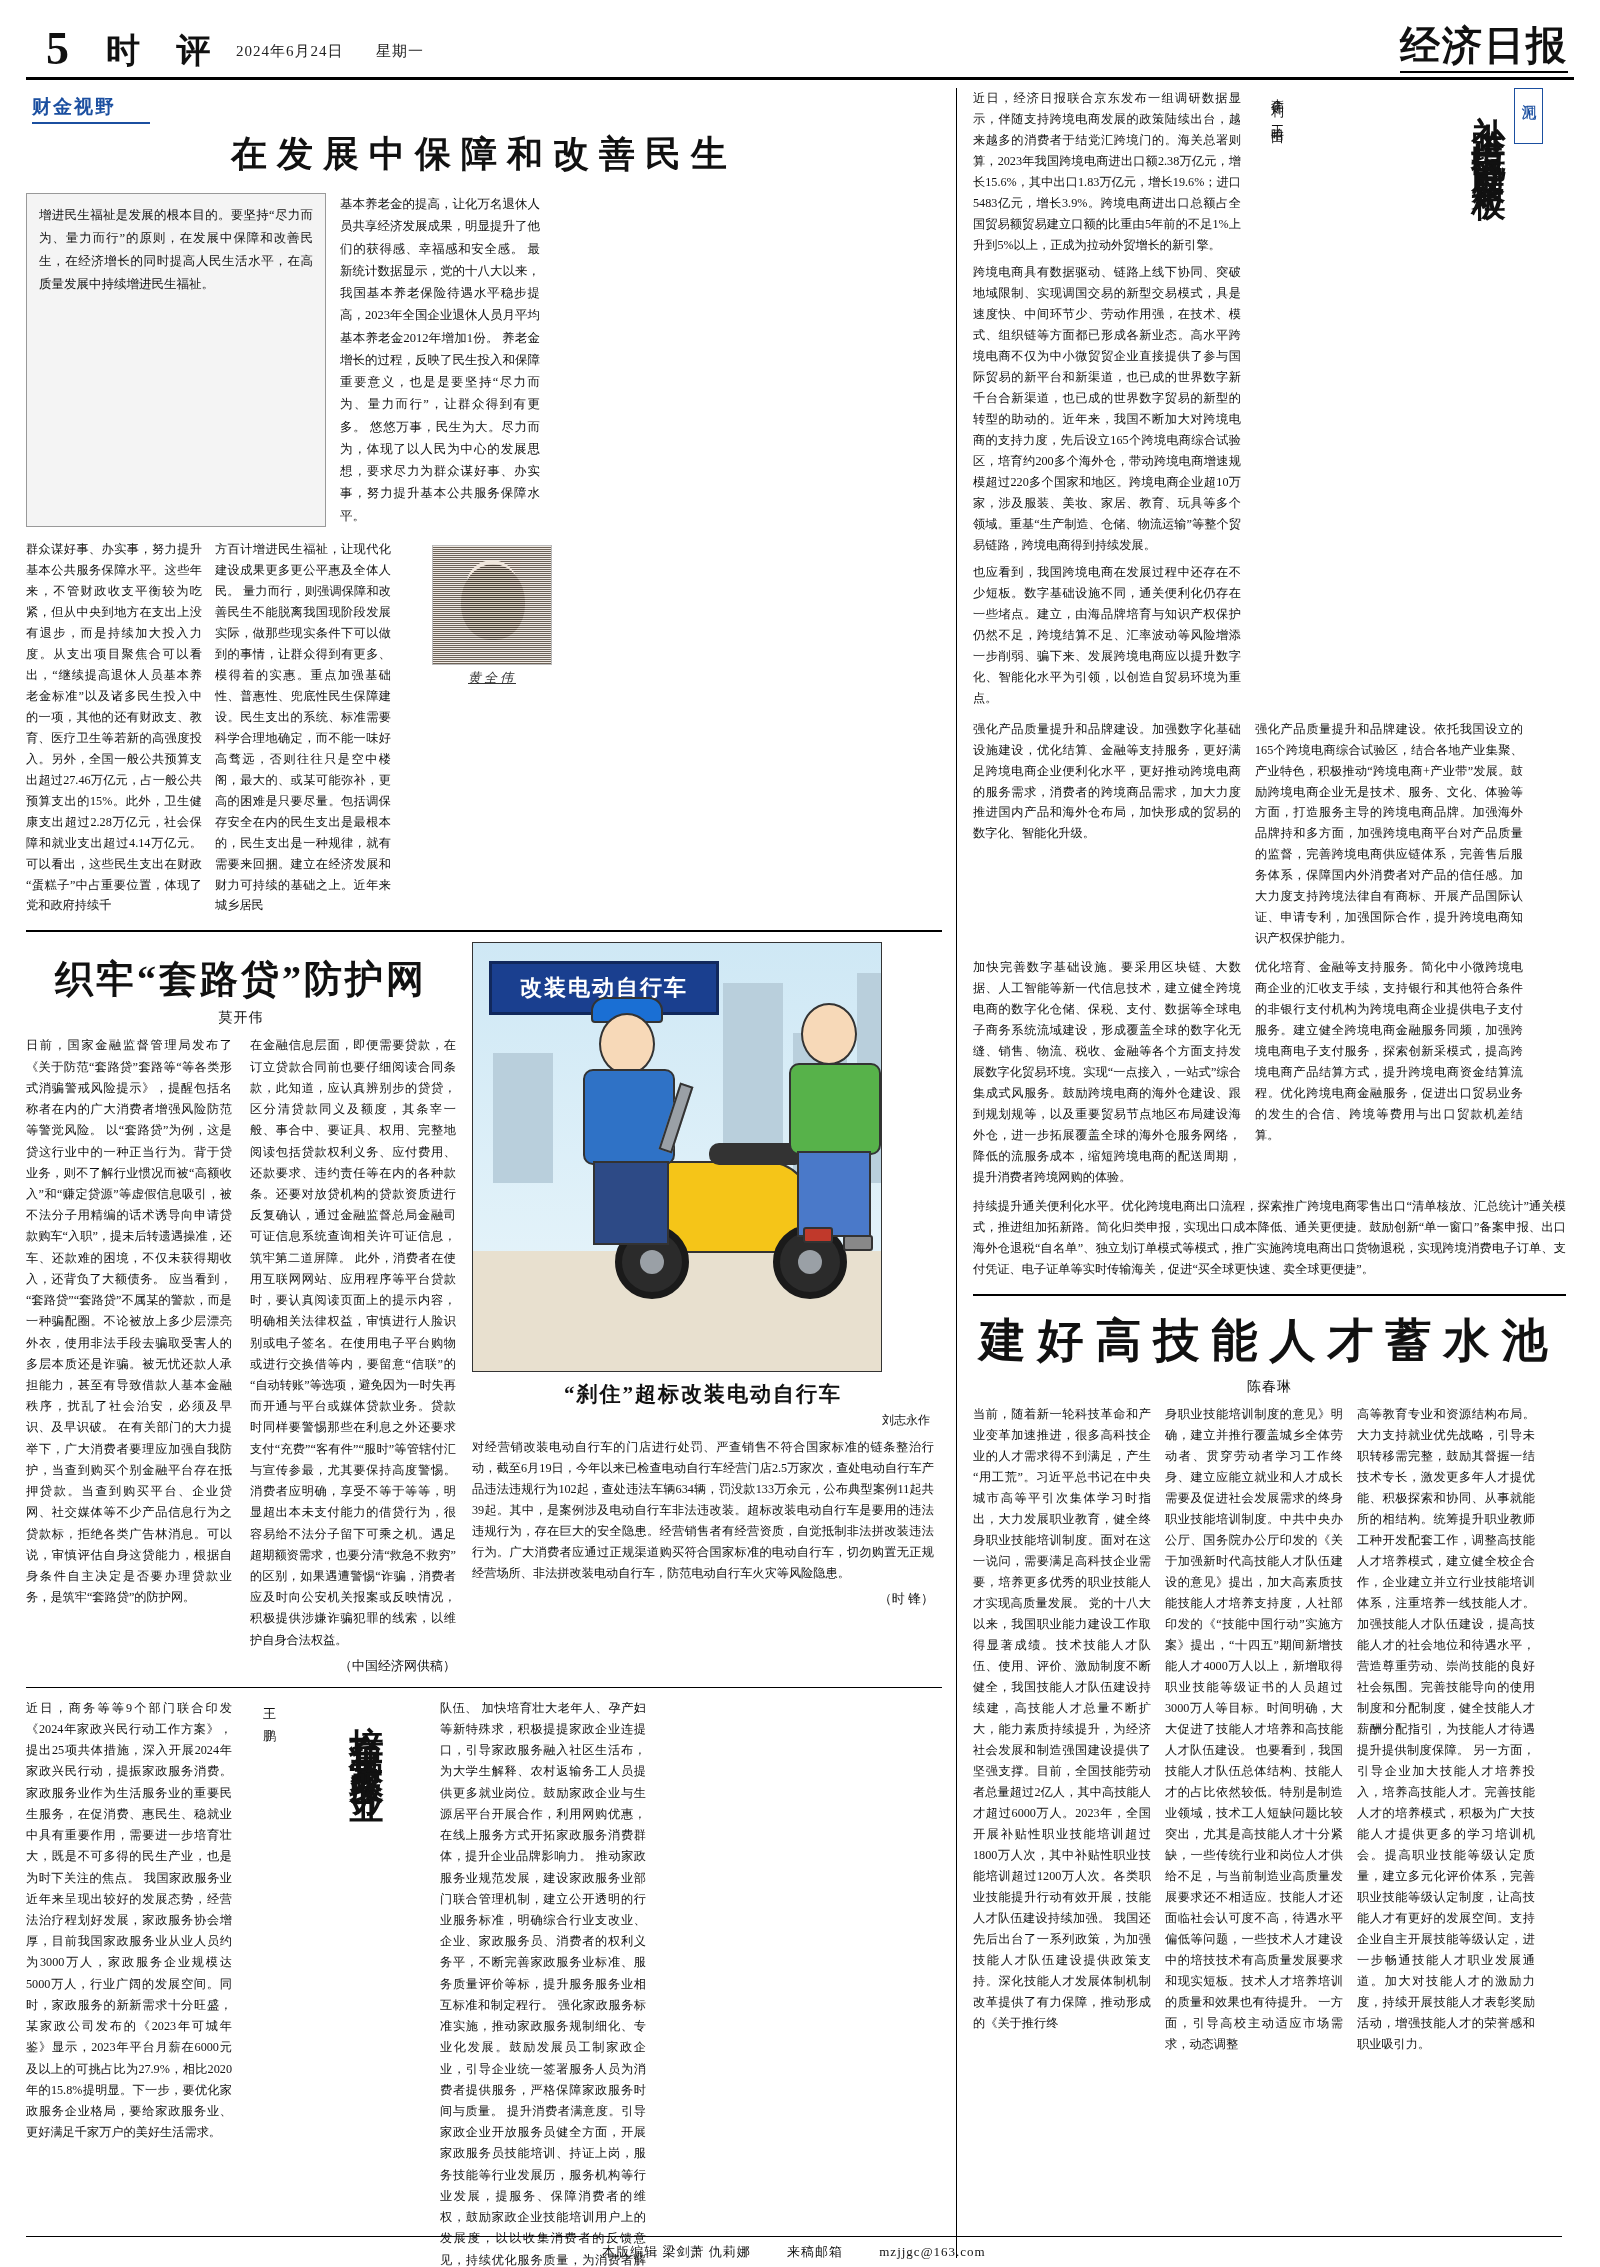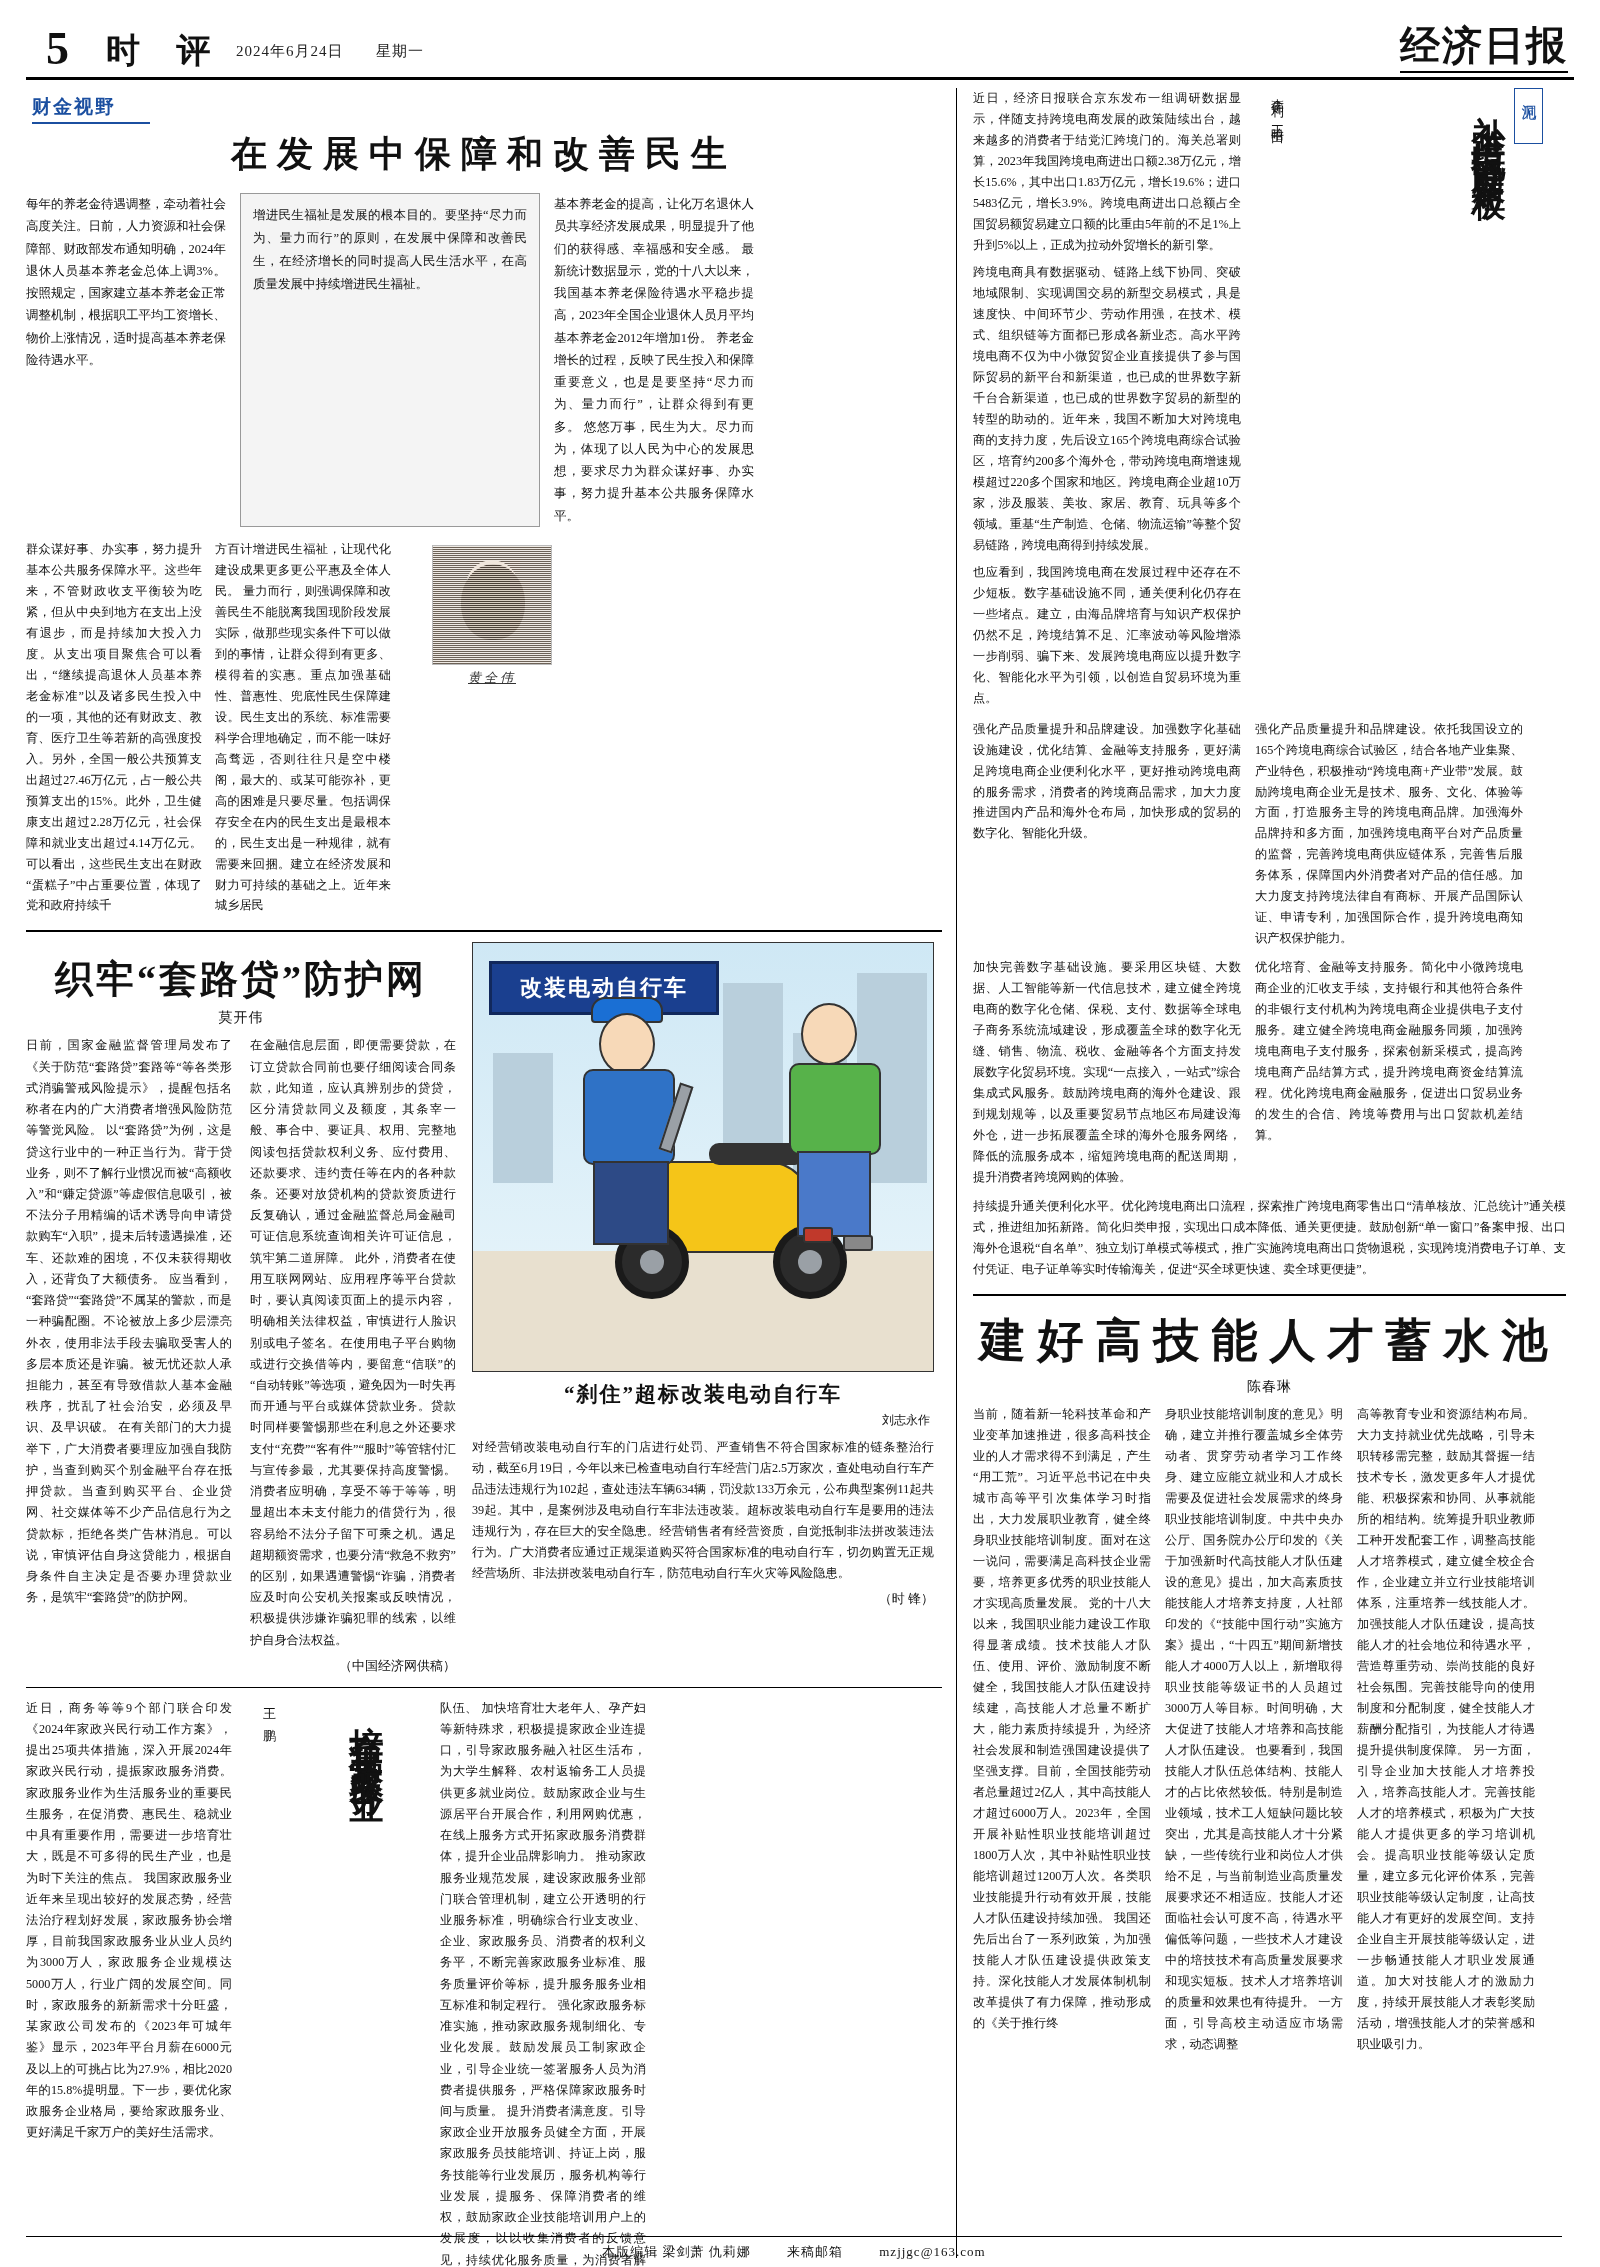--- a/index.html
+++ b/index.html
@@ -66,21 +66,21 @@
   
   .headline-2 { font-size:38px; font-weight:bold; letter-spacing:3px; text-align:center; margin:12px 0 4px 0; }
   .byline { text-align:center; font-size:14px; letter-spacing:1px; margin-bottom:8px; }
   .byline-right { text-align:right; font-size:13px; margin-top:6px; }
 
   .twocol { display:flex; gap:18px; font-size:12.2px; line-height:1.74; text-align:justify; }
   .twocol > div { width:50%; }
 
   
   .cartoon-wrap { width:462px; }
-  .cartoon { width:462px; height:430px; border:1px solid #333; position:relative; overflow:hidden; background:#cfe8f5; }
+  .cartoon { width:410px; height:430px; border:1px solid #333; position:relative; overflow:hidden; background:#cfe8f5; }
   .sky { position:absolute; inset:0; background:linear-gradient(#cfe8f5,#eaf6fb); }
   .bld { position:absolute; background:#b9cfdc; }
   .ground { position:absolute; left:0; right:0; bottom:0; height:120px; background:#e8e0cf; }
   .sign { position:absolute; left:16px; top:18px; width:230px; height:54px; background:#1a3f8f; border:3px solid #11285c; }
   .sign span { color:#fff; font-size:22px; font-weight:bold; letter-spacing:2px; display:block; text-align:center; line-height:48px; }
   .scooter-body { position:absolute; left:150px; bottom:118px; width:190px; height:92px; background:#f5c518; border-radius:28px 46px 14px 14px; border:2px solid #333;}
   .wheel { position:absolute; bottom:72px; width:74px; height:74px; border-radius:50%; background:#2b2b2b; border:7px solid #1a1a1a; }
   .wheel.w1 { left:142px; } .wheel.w2 { left:300px; }
   .wheel:after{content:"";position:absolute;left:50%;top:50%;width:24px;height:24px;margin:-12px 0 0 -12px;border-radius:50%;background:#9aa0a6;}
   .handle { position:absolute; left:168px; bottom:206px; width:8px; height:56px; background:#555; transform:rotate(-12deg); }
@@ -140,22 +140,20 @@
   <div class="cols">
 
     <div class="colL">
 
       <div class="kicker">财金视野</div>
       <div class="kicker-underline"></div>
 
       <div class="headline-main">在发展中保障和改善民生</div>
 
       <div class="leadwrap">
-        <div class="lead-col">每年的养老金待遇调整，牵动着社会高度关注。日前，人力资源和社会保障部、财政部发布通知明确，2024年退休人员基本养老金总体上调3%。
-按照规定，国家建立基本养老金正常调整机制，根据职工平均工资增长、物价上涨情况，适时提高基本养老保险待遇水平。</div>
         <div class="lead-box">增进民生福祉是发展的根本目的。要坚持“尽力而为、量力而行”的原则，在发展中保障和改善民生，在经济增长的同时提高人民生活水平，在高质量发展中持续增进民生福祉。</div>
         <div class="lead-col2">基本养老金的提高，让化万名退休人员共享经济发展成果，明显提升了他们的获得感、幸福感和安全感。
 最新统计数据显示，党的十八大以来，我国基本养老保险待遇水平稳步提高，2023年全国企业退休人员月平均基本养老金2012年增加1份。
 养老金增长的过程，反映了民生投入和保障重要意义，也是是要坚持“尽力而为、量力而行”，让群众得到有更多。
 悠悠万事，民生为大。尽力而为，体现了以人民为中心的发展思想，要求尽力为群众谋好事、办实事，努力提升基本公共服务保障水平。</div>
       </div>
 
       <div class="artcols">
         <div>群众谋好事、办实事，努力提升基本公共服务保障水平。这些年来，不管财政收支平衡较为吃紧，但从中央到地方在支出上没有退步，而是持续加大投入力度。从支出项目聚焦合可以看出，“继续提高退休人员基本养老金标准”以及诸多民生投入中的一项，其他的还有财政支、教育、医疗卫生等若新的高强度投入。另外，全国一般公共预算支出超过27.46万亿元，占一般公共预算支出的15%。此外，卫生健康支出超过2.28万亿元，社会保障和就业支出超过4.14万亿元。可以看出，这些民生支出在财政“蛋糕子”中占重要位置，体现了党和政府持续千</div>
         <div>方百计增进民生福祉，让现代化建设成果更多更公平惠及全体人民。

